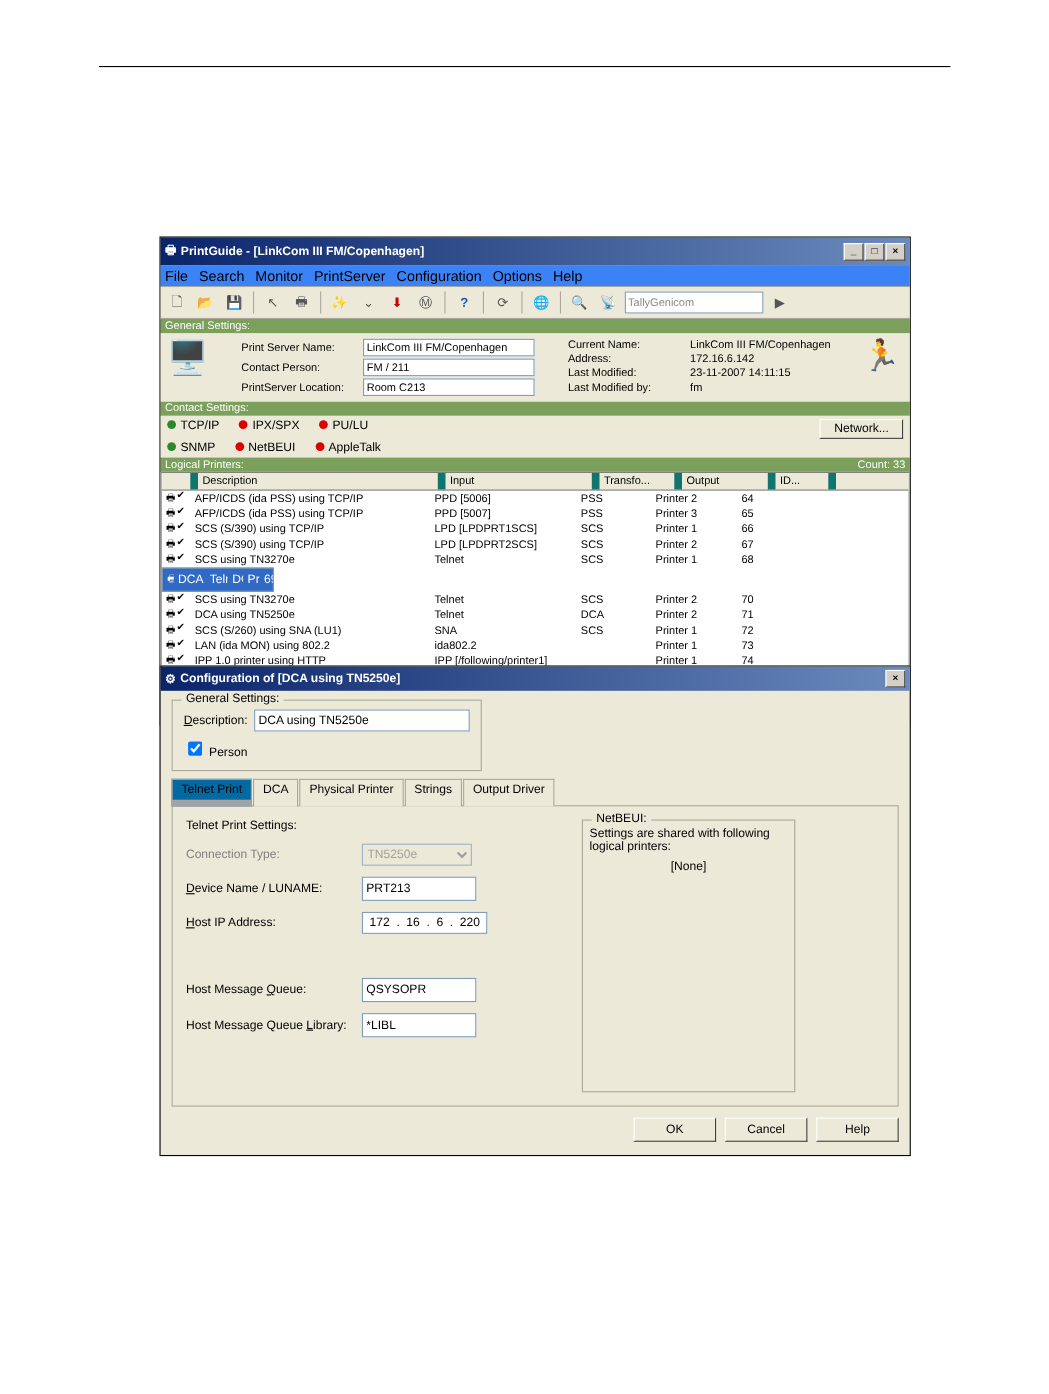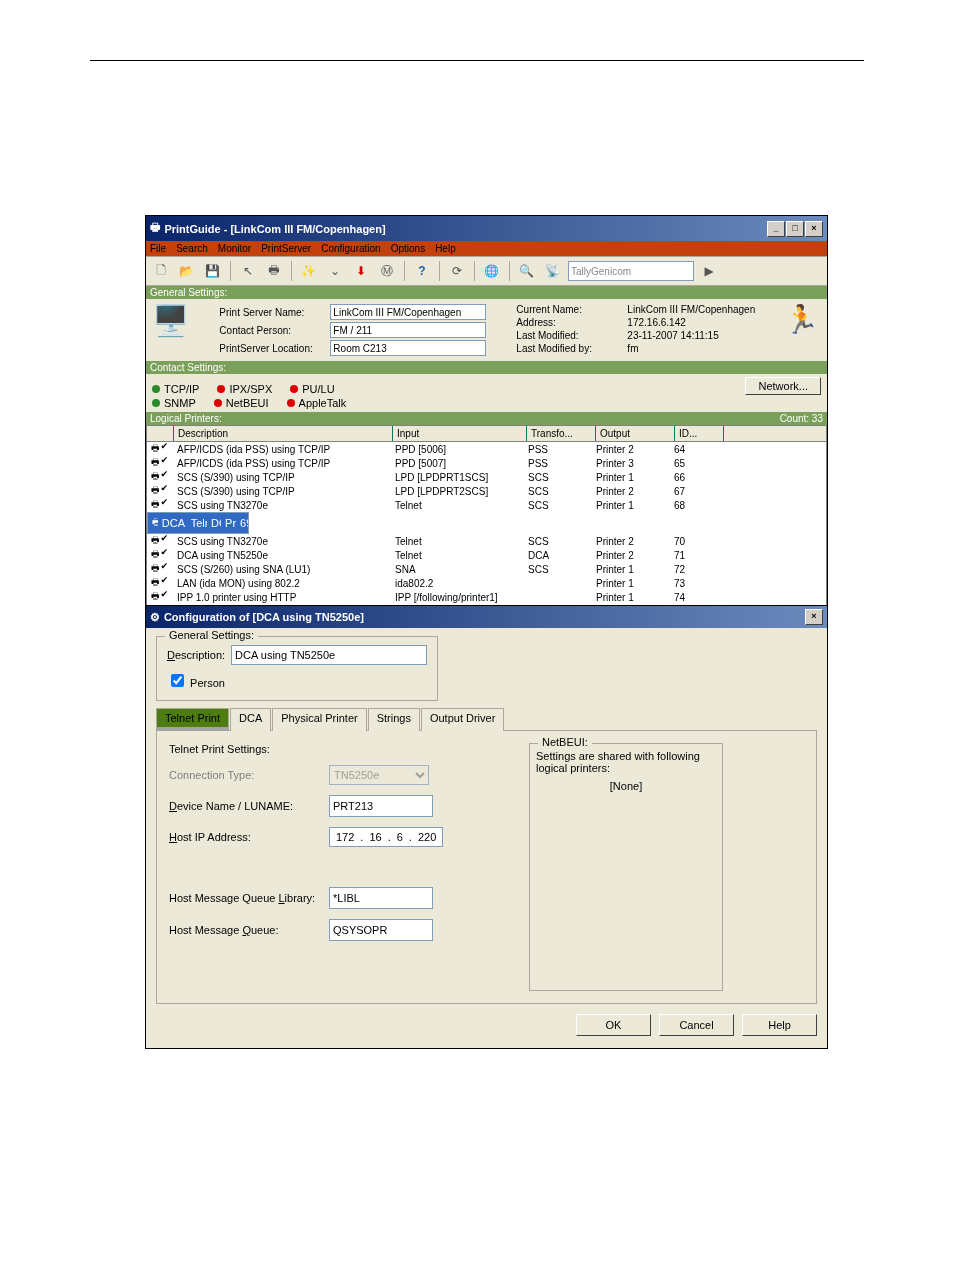--- a/index.html
+++ b/index.html
@@ -3,39 +3,39 @@
 <meta charset="utf-8">
 <style>
 body{margin:0;font-family:Tahoma,Arial,sans-serif;font-size:11px;background:#fff;width:954px}
 .shot{position:relative;margin:0 auto}
 
 .win1{position:absolute;left:145px;top:155px;width:681px;border:1px solid #000;background:#ece9d8}
 .titlebar{background:linear-gradient(90deg,#0a246a,#6b8bbd);color:#fff;font-weight:bold;font-size:11px;padding:3px 4px;display:flex;align-items:center;justify-content:space-between}
 .titlebar .ttl{display:flex;align-items:center;gap:4px}
 .sysbtns{display:flex;gap:1px}
 .sysbtn{width:16px;height:14px;background:#d4d0c8;border:1px solid #fff;border-right-color:#404040;border-bottom-color:#404040;font-size:9px;text-align:center;line-height:12px;color:#000}
-.menubar{background:#c2410c;padding:2px 4px;display:flex;gap:10px;font-size:10px;border-bottom:1px solid #aca899}
+.menubar{background:#3b82f6;padding:2px 4px;display:flex;gap:10px;font-size:13px;border-bottom:1px solid #aca899}
 .toolbar{background:#ece9d8;padding:3px 4px;display:flex;align-items:center;gap:4px;border-bottom:1px solid #aca899}
 .tbtn{width:20px;height:20px;border:1px solid transparent;display:inline-flex;align-items:center;justify-content:center;font-size:12px;color:#555}
 .tsep{width:1px;height:20px;background:#aca899;margin:0 2px}
 .panel-hdr{background:#7ba05b;color:#fff;font-size:10px;padding:1px 4px}
 .panel-body{background:#ece9d8;padding:4px 6px;display:flex;gap:30px}
 .fld{display:flex;align-items:center;gap:6px;margin:1px 0}
 .fld label{width:105px;font-size:10px}
 .fld input{font-size:10px;height:14px;border:1px solid #7f9db9;padding:0 2px}
 .col{display:flex;flex-direction:column}
-.netrow{display:flex;align-items:flex-end;gap:18px;padding:3px 6px}
+.netrow{display:flex;align-items:flex-start;gap:18px;padding:3px 6px}
 .led{display:inline-block;width:8px;height:8px;border-radius:50%;margin-right:4px}
 .led.on{background:#2a8a2a}
 .led.off{background:#d00}
 .nbtn{background:#ece9d8;border:1px solid #fff;border-right-color:#404040;border-bottom-color:#404040;padding:2px 12px;font-size:11px;margin-left:auto}
 .counthdr{display:flex;justify-content:space-between;align-items:center}
 .tbl{background:#fff;border:1px solid #808080}
 .thead{display:flex;background:#ece9d8;border-bottom:1px solid #808080;font-size:10px}
-.th{padding:2px 4px;border-right:1px solid #0f766e}
+.th{padding:2px 4px;border-right:7px solid #0f766e}
 .th.c0{width:18px}.th.c1{width:210px}.th.c2{width:125px}.th.c3{width:60px}.th.c4{width:70px}.th.c5{width:40px}
 .tbody{max-height:170px;overflow:hidden}
 .tr{display:flex;font-size:10px;height:14px;align-items:center}
 .tr.sel{background:#316ac5;color:#fff}
 .td{padding:0 4px;overflow:hidden;white-space:nowrap}
 .td.c0{width:18px;display:flex;gap:1px}.td.c1{width:210px}.td.c2{width:125px}.td.c3{width:60px}.td.c4{width:70px}.td.c5{width:40px}
 .pico{font-size:9px}
 .statusbar{background:#ece9d8;border-top:1px solid #fff;display:flex;font-size:10px}
 .statusbar div{padding:2px 6px;border-right:1px solid #aca899}
 .editbtn{background:#ece9d8;border:1px solid #fff;border-right-color:#404040;border-bottom-color:#404040;padding:2px 18px;font-size:11px;margin:2px 8px 4px auto;display:block;float:right}
@@ -43,21 +43,21 @@
 
 
 .win2{position:absolute;left:145px;top:545px;width:681px;border:1px solid #000;background:#ece9d8}
 .w2body{padding:8px 10px 6px}
 .grp{border:1px solid #aca899;padding:8px 10px 10px;margin-bottom:6px;position:relative}
 .grp .leg{position:absolute;top:-8px;left:8px;background:#ece9d8;padding:0 4px;font-size:11px}
 .descrow{display:flex;align-items:center;gap:6px;margin-bottom:6px}
 .descrow input[type=text]{width:190px;height:16px;border:1px solid #7f9db9;font-size:11px;padding:1px 3px}
 .tabs{display:flex;margin-top:4px}
 .tab{border:1px solid #aca899;border-bottom:none;padding:3px 8px;font-size:11px;background:#ece9d8;margin-right:1px;position:relative;top:1px}
-.tab.active{background:#4d7c0f;border-bottom:4px solid #a3a3a3;z-index:2}
+.tab.active{background:#0369a1;border-bottom:6px solid #a3a3a3;z-index:2}
 .tabpage{border:1px solid #aca899;padding:12px;display:flex;gap:30px}
 .formcol{display:flex;flex-direction:column;gap:10px;width:330px}
 .frow{display:flex;align-items:center}
 .frow label{width:160px;font-size:11px}
 .frow .ipt{height:18px;border:1px solid #7f9db9;font-size:11px;padding:1px 3px}
 .sel{width:100px;height:20px;background:#ece9d8;border:1px solid #7f9db9;font-size:11px;color:#808080}
 .ipbox{display:flex;border:1px solid #7f9db9;background:#fff;height:18px;align-items:center;font-size:11px}
 .ipbox span{padding:0 6px}
 .sharebox{border:1px solid #aca899;padding:6px;width:180px;position:relative}
 .sharebox .leg{position:absolute;top:-8px;left:8px;background:#ece9d8;padding:0 4px}
@@ -366,26 +366,26 @@
           <input class="ipt" style="width: 96px;" value="PRT213">
             </div>
         <div class="frow">
               <label><u>H</u>ost IP Address:</label>
           <div class="ipbox">
             <span>172</span>.<span>16</span>.<span>6</span>.<span>220</span>
           </div>
             </div>
         <div style="height:20px"></div>
         <div class="frow">
+              <label>Host Message <u>Q</u>ueue:</label>
+          <input class="ipt" style="width: 96px;" value="QSYSOPR">
+            </div>
+        <div class="frow">
               <label>Host Message Queue <u>L</u>ibrary:</label>
           <input class="ipt" style="width: 96px;" value="*LIBL">
-            </div>
-        <div class="frow">
-              <label>Host Message <u>Q</u>ueue:</label>
-          <input class="ipt" style="width: 96px;" value="QSYSOPR">
             </div>
         <div style="height:40px"></div>
       </div>
       <div class="sharebox">
         <span class="leg">NetBEUI:</span>
         <div style="font-size:11px">Settings are shared with following logical printers:</div>
         <div style="text-align:center;margin-top:6px">[None]</div>
       </div>
     </div>
 

